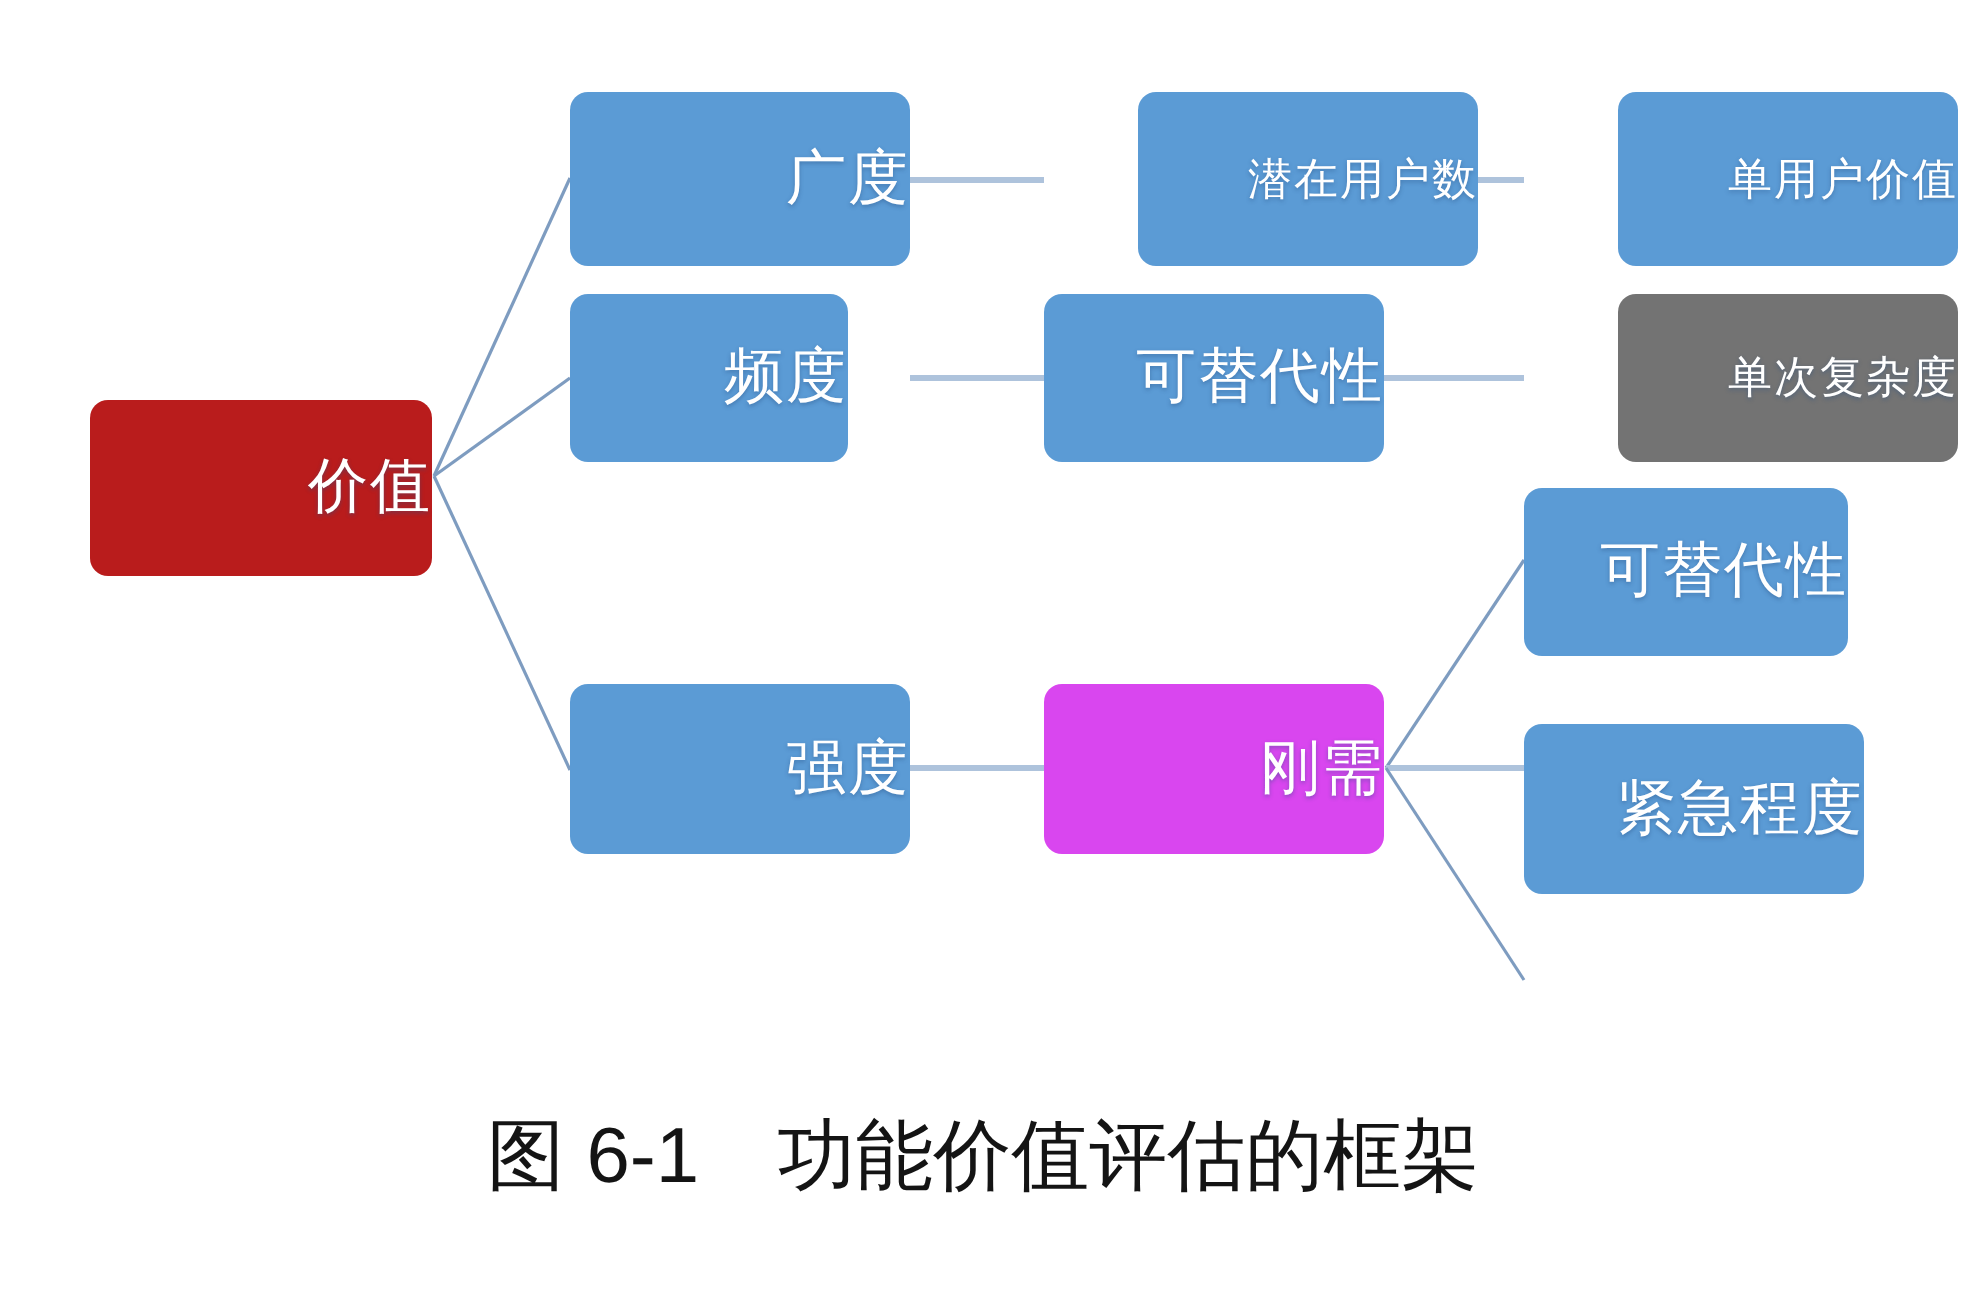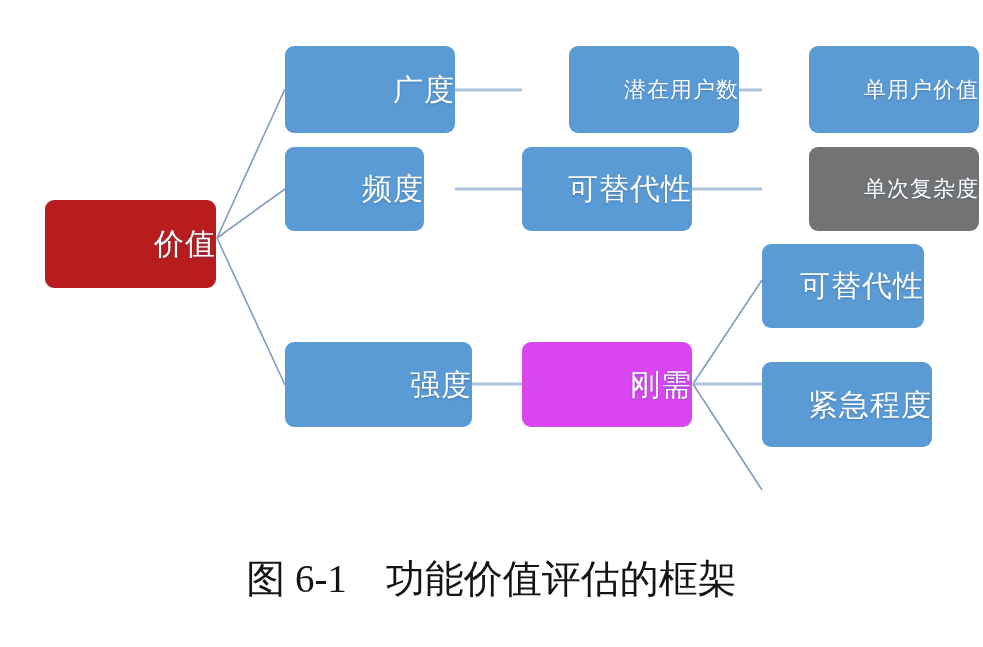--- a/index.html
+++ b/index.html
@@ -49,21 +49,21 @@
   #caption {
     position: absolute;
     left: 0;
     top: 556px;
     width: 983px;
     text-align: center;
     color: #141414;
     font-size: 39px;
     line-height: 1.2;
     white-space: pre;
-    font-family: Liberation Serif, serif;
+    font-family: Liberation Sans, sans-serif;
   }
 </style>
 </head>
 <body>
 
 <div id="canvas" style="background: rgb(255, 255, 255);">
 
   <svg id="connectors" viewBox="0 0 983 647" width="983" height="647" xmlns="http://www.w3.org/2000/svg">
       <line x1="217" y1="238" x2="285" y2="89" stroke="#7e9cc0" stroke-width="1.6" stroke-linecap="butt"></line>
       <line x1="217" y1="238" x2="285" y2="189" stroke="#7e9cc0" stroke-width="1.6" stroke-linecap="butt"></line>
@@ -81,21 +81,21 @@
   <div class="node" style="left: 45px; top: 200px; width: 171px; height: 88px; background: #b91c1c; color: rgb(255, 255, 255);">
     <span>价值</span>
   </div>
 
   <div class="node" style="left: 285px; top: 46px; width: 170px; height: 87px; background: rgb(91, 155, 213); color: rgb(255, 255, 255);">
     <span>广度</span>
   </div>
   <div class="node" style="left: 285px; top: 147px; width: 139px; height: 84px; background: rgb(91, 155, 213); color: rgb(255, 255, 255);">
     <span>频度</span>
   </div>
-  <div class="node" style="left: 285px; top: 342px; width: 187px; height: 85px; background: rgb(91, 155, 213); color: rgb(255, 255, 255);">
+  <div class="node" style="left: 285px; top: 342px; width: 170px; height: 85px; background: rgb(91, 155, 213); color: rgb(255, 255, 255);">
     <span>强度</span>
   </div>
 
   <div class="node small-text" style="left: 522px; top: 46px; width: 170px; height: 87px; background: rgb(91, 155, 213); color: rgb(255, 255, 255);">
     <span>潜在用户数</span>
   </div>
   <div class="node" style="left: 522px; top: 147px; width: 170px; height: 84px; background: rgb(91, 155, 213); color: rgb(255, 255, 255);">
     <span>可替代性</span>
   </div>
   <div class="node" style="left: 522px; top: 342px; width: 170px; height: 85px; background: #d946ef; color: rgb(255, 255, 255);">

